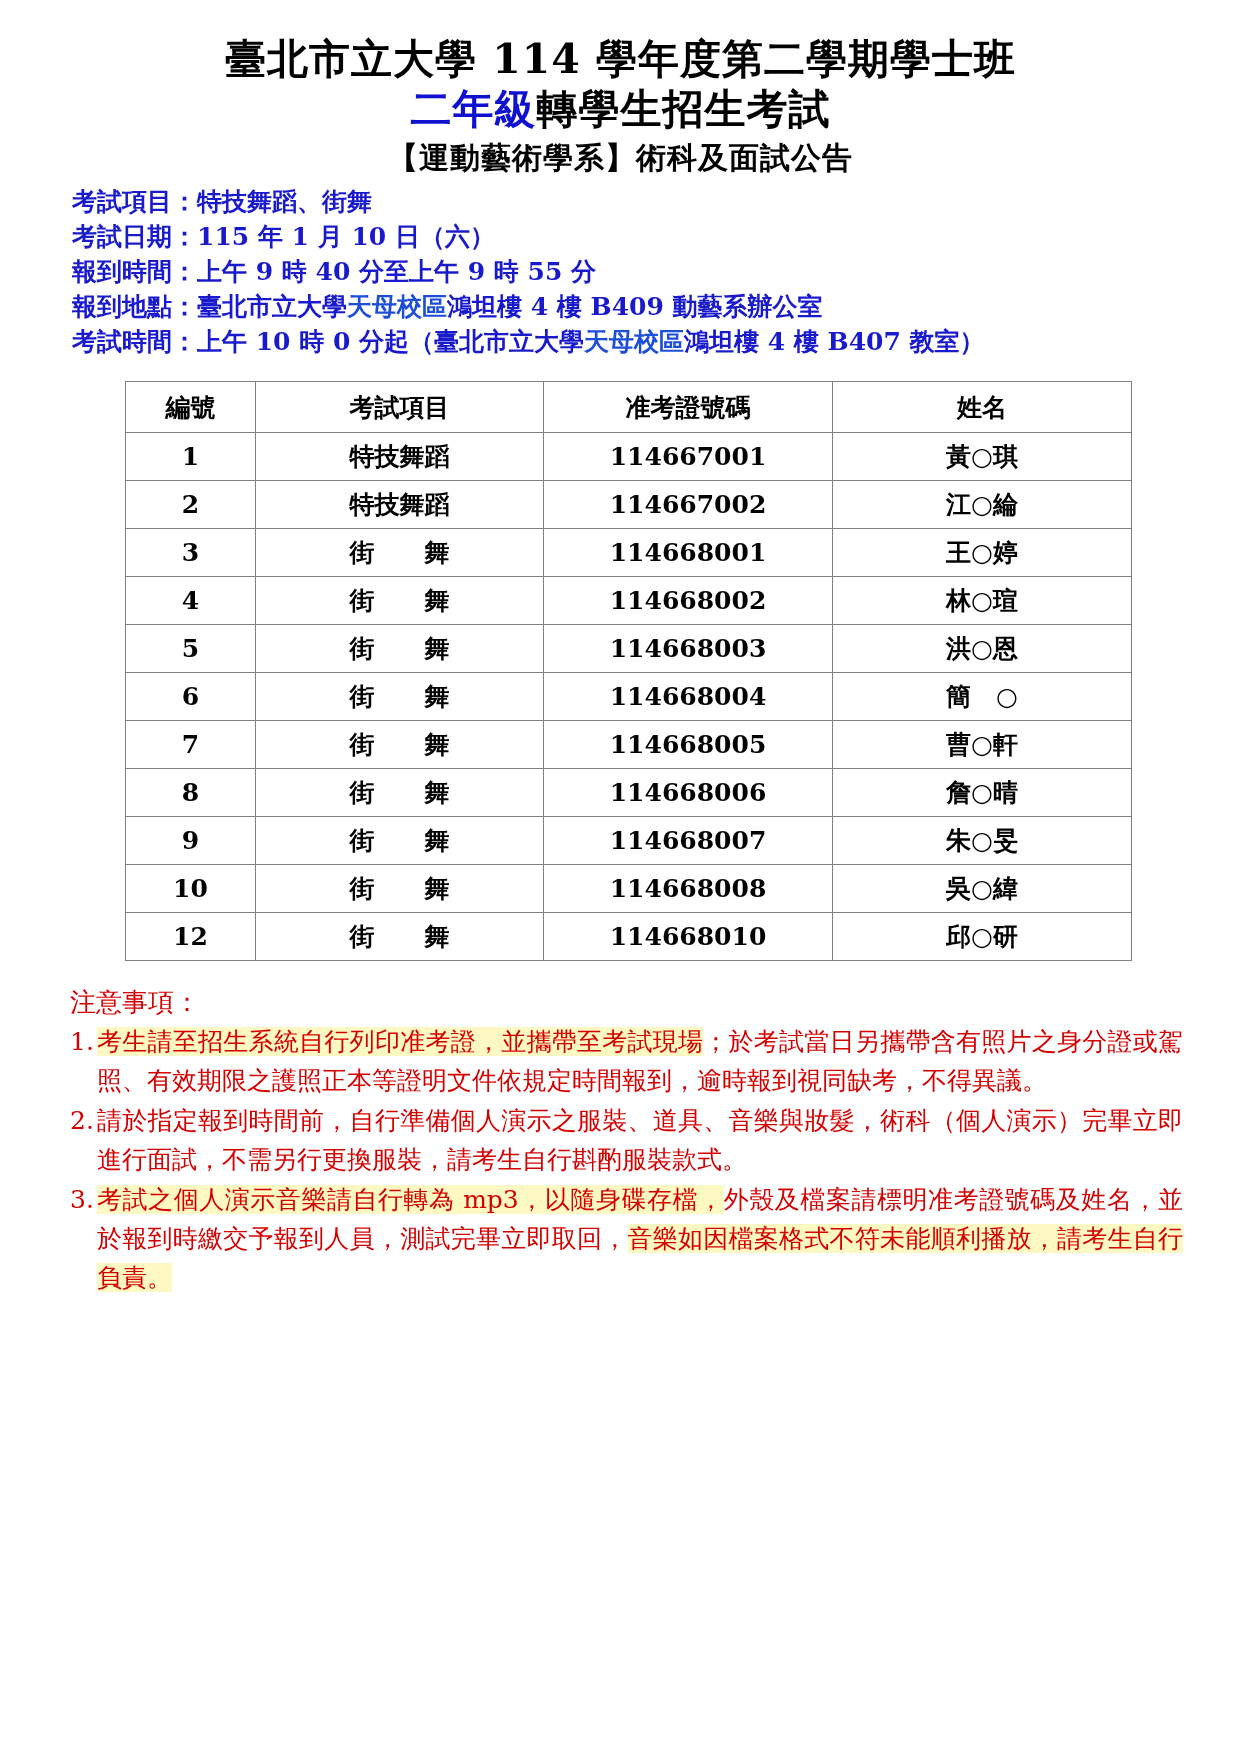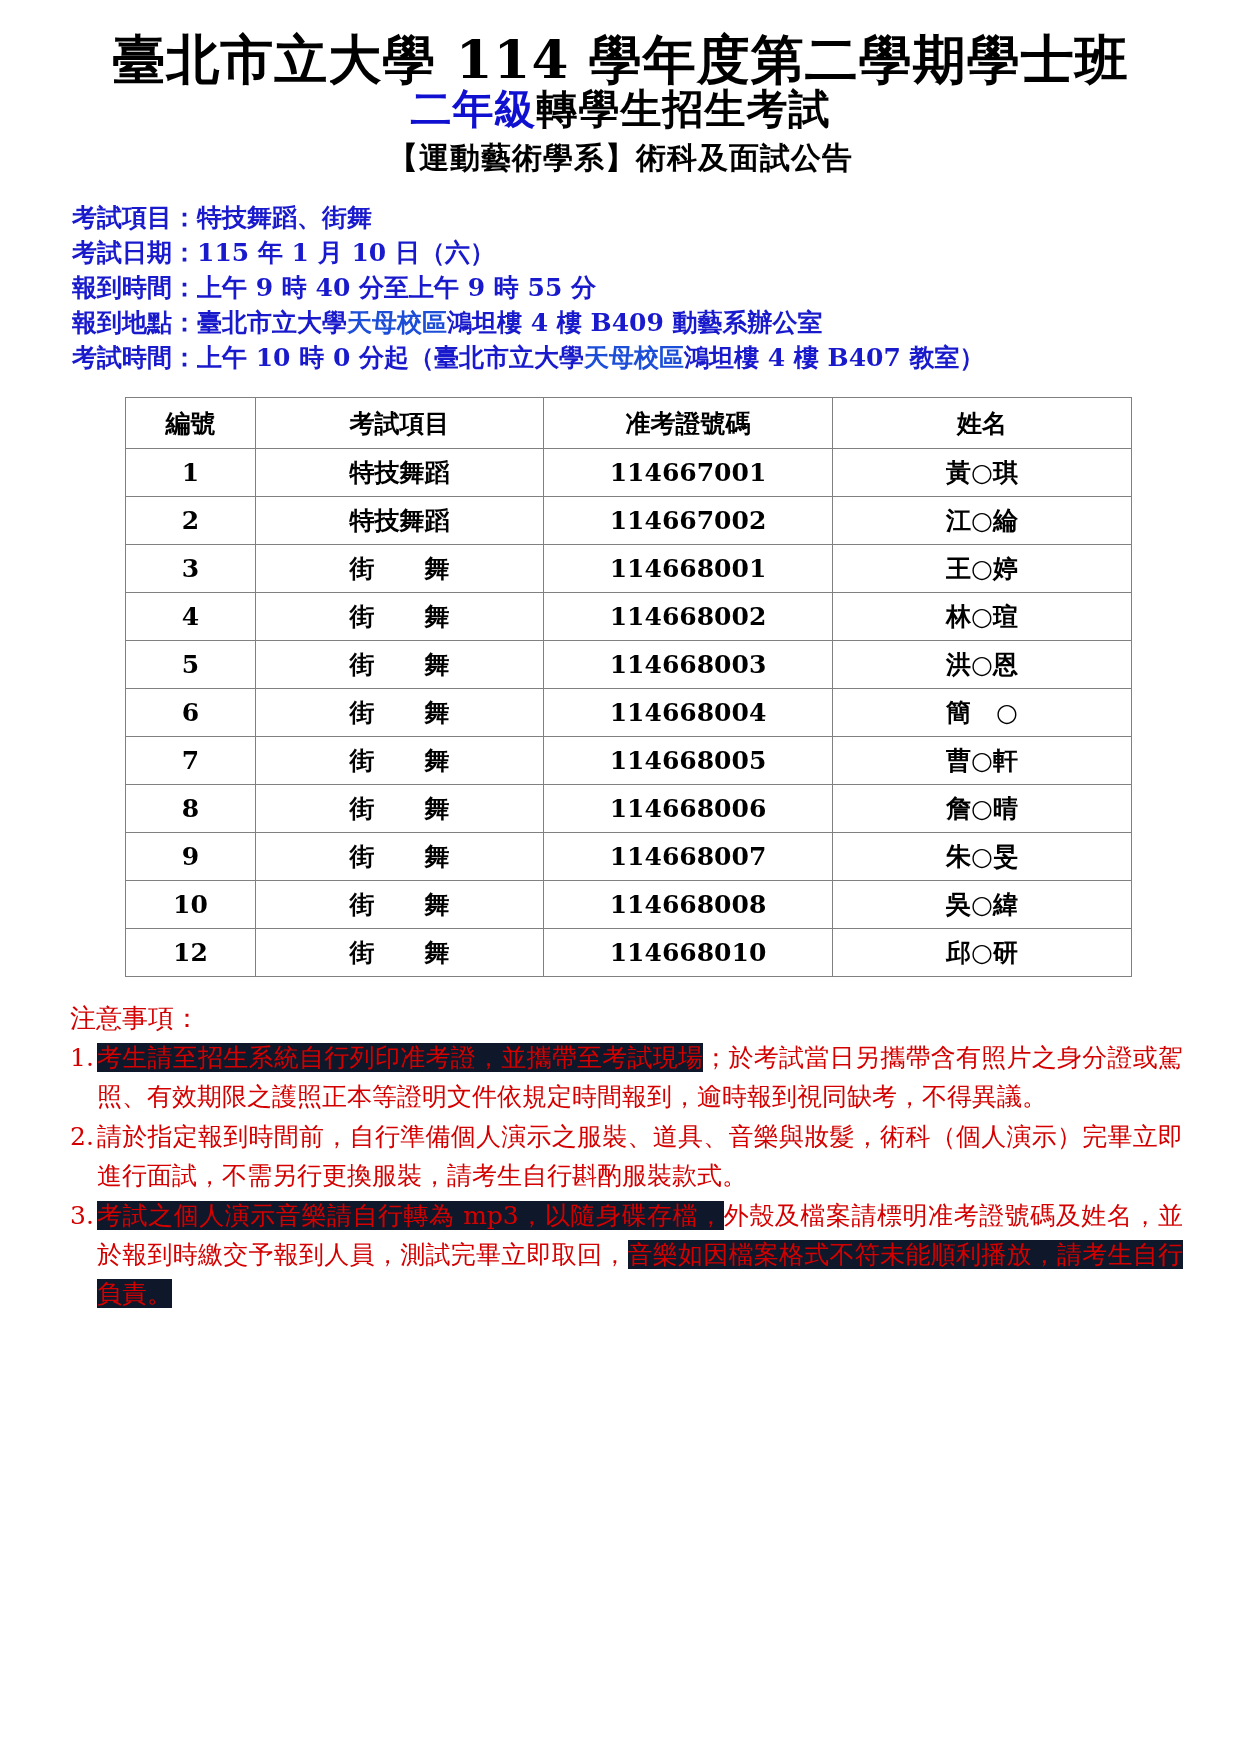--- a/index.html
+++ b/index.html
@@ -28,28 +28,28 @@
     text-align: center;
     padding-top: 34px;
   }
   .title-line {
     font-weight: bold;
     font-size: 40px;
     line-height: 50px;
     letter-spacing: 1px;
     white-space: nowrap;
   }
-  .title-line.l1 { font-size: 53px; }
+  .title-line.l1 { font-size: 41px; }
   .title-line.l2 { font-size: 41px; }
   .title-line.l3 { font-size: 30px; line-height: 48px; }
   .blue-strong { color: #1010d0; }
 
   
   .info-block {
-    margin-top: 18px;
+    margin-top: 2px;
     padding-left: 72px;
     color: #1a1acd;
     font-weight: bold;
   }
   .info-line {
     font-size: 25px;
     line-height: 35px;
     white-space: nowrap;
   }
   .red-strong { color: #1d4ed8; }
@@ -102,21 +102,21 @@
   }
   .note-idx {
     flex: 0 0 auto;
     width: 27px;
   }
   .note-body {
     flex: 1 1 auto;
     text-align: justify;
     text-justify: inter-character;
   }
-  .hl { background: #0f172a; }
+  .hl { background: #fef9c3; }
 </style>
 </head>
 <body>
 
 <div class="page">
 
   <div class="title-block">
     <div class="title-line l1">臺北市立大學 114 學年度第二學期學士班</div>
     <div class="title-line l2"><span class="blue-strong">二年級</span><span>轉學生招生考試</span></div>
     <div class="title-line l3">【運動藝術學系】術科及面試公告</div>

